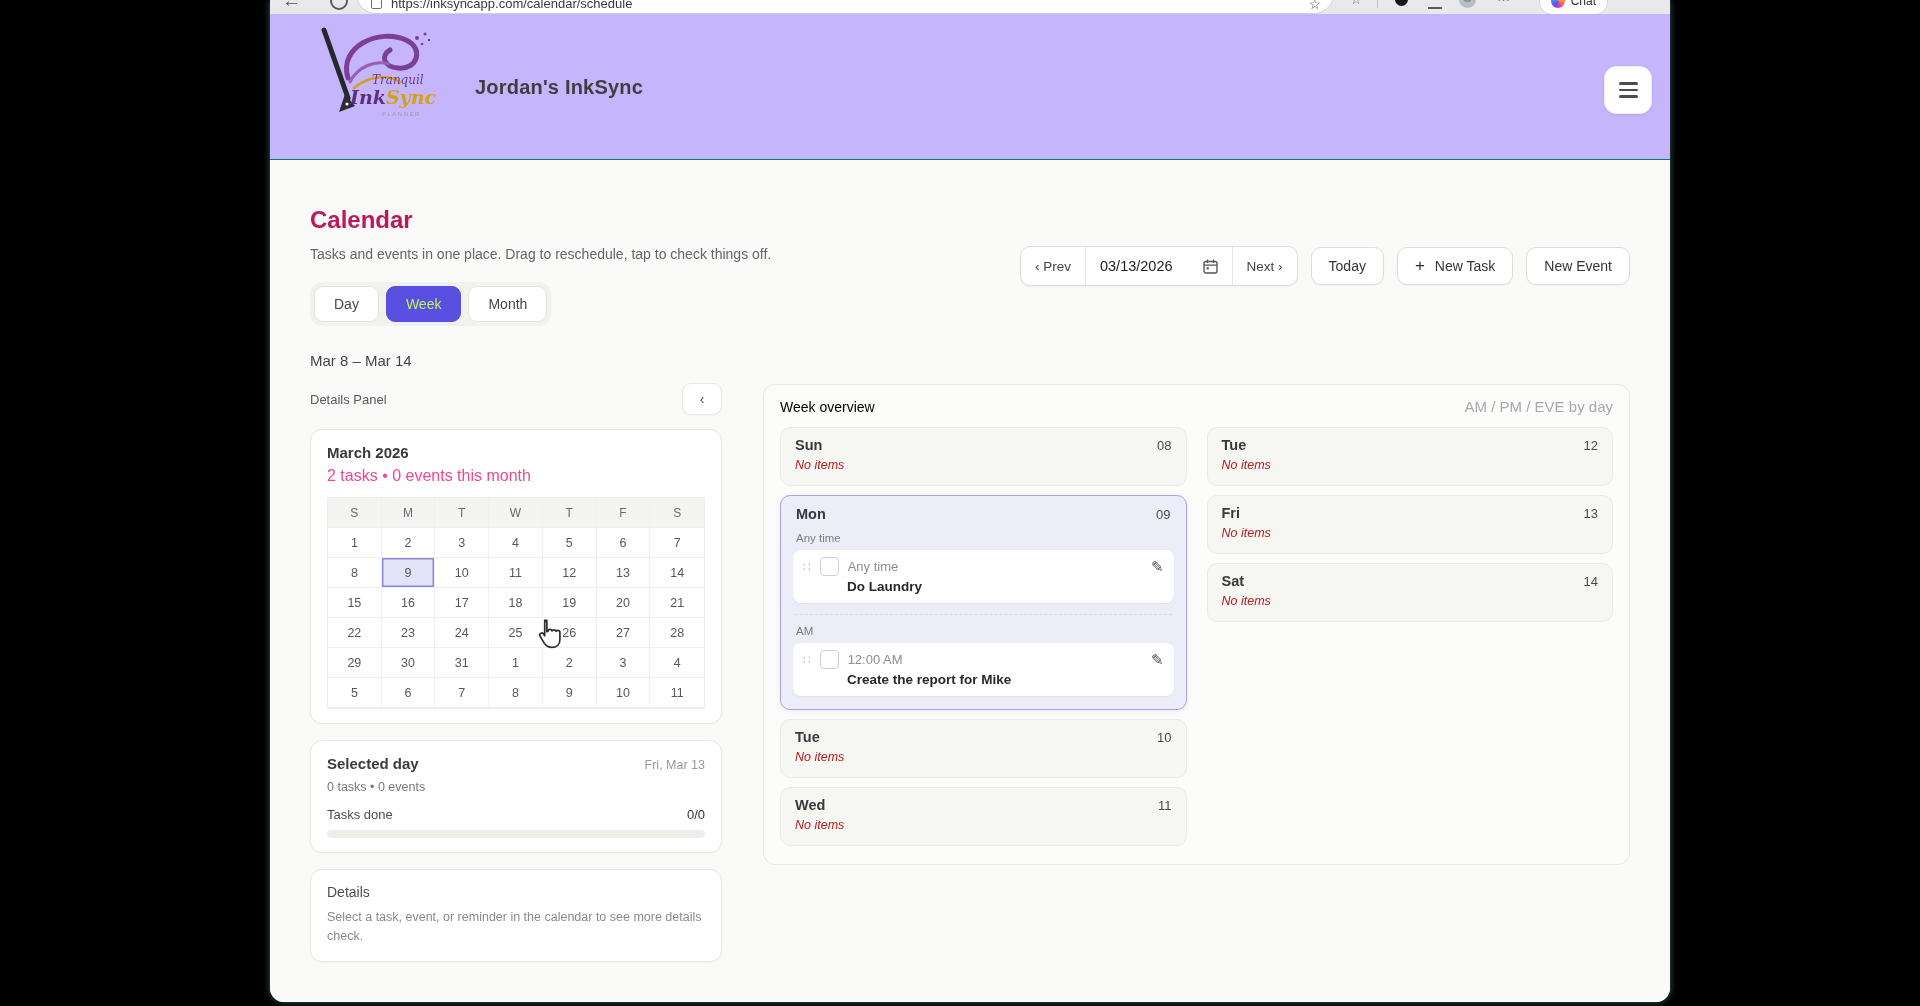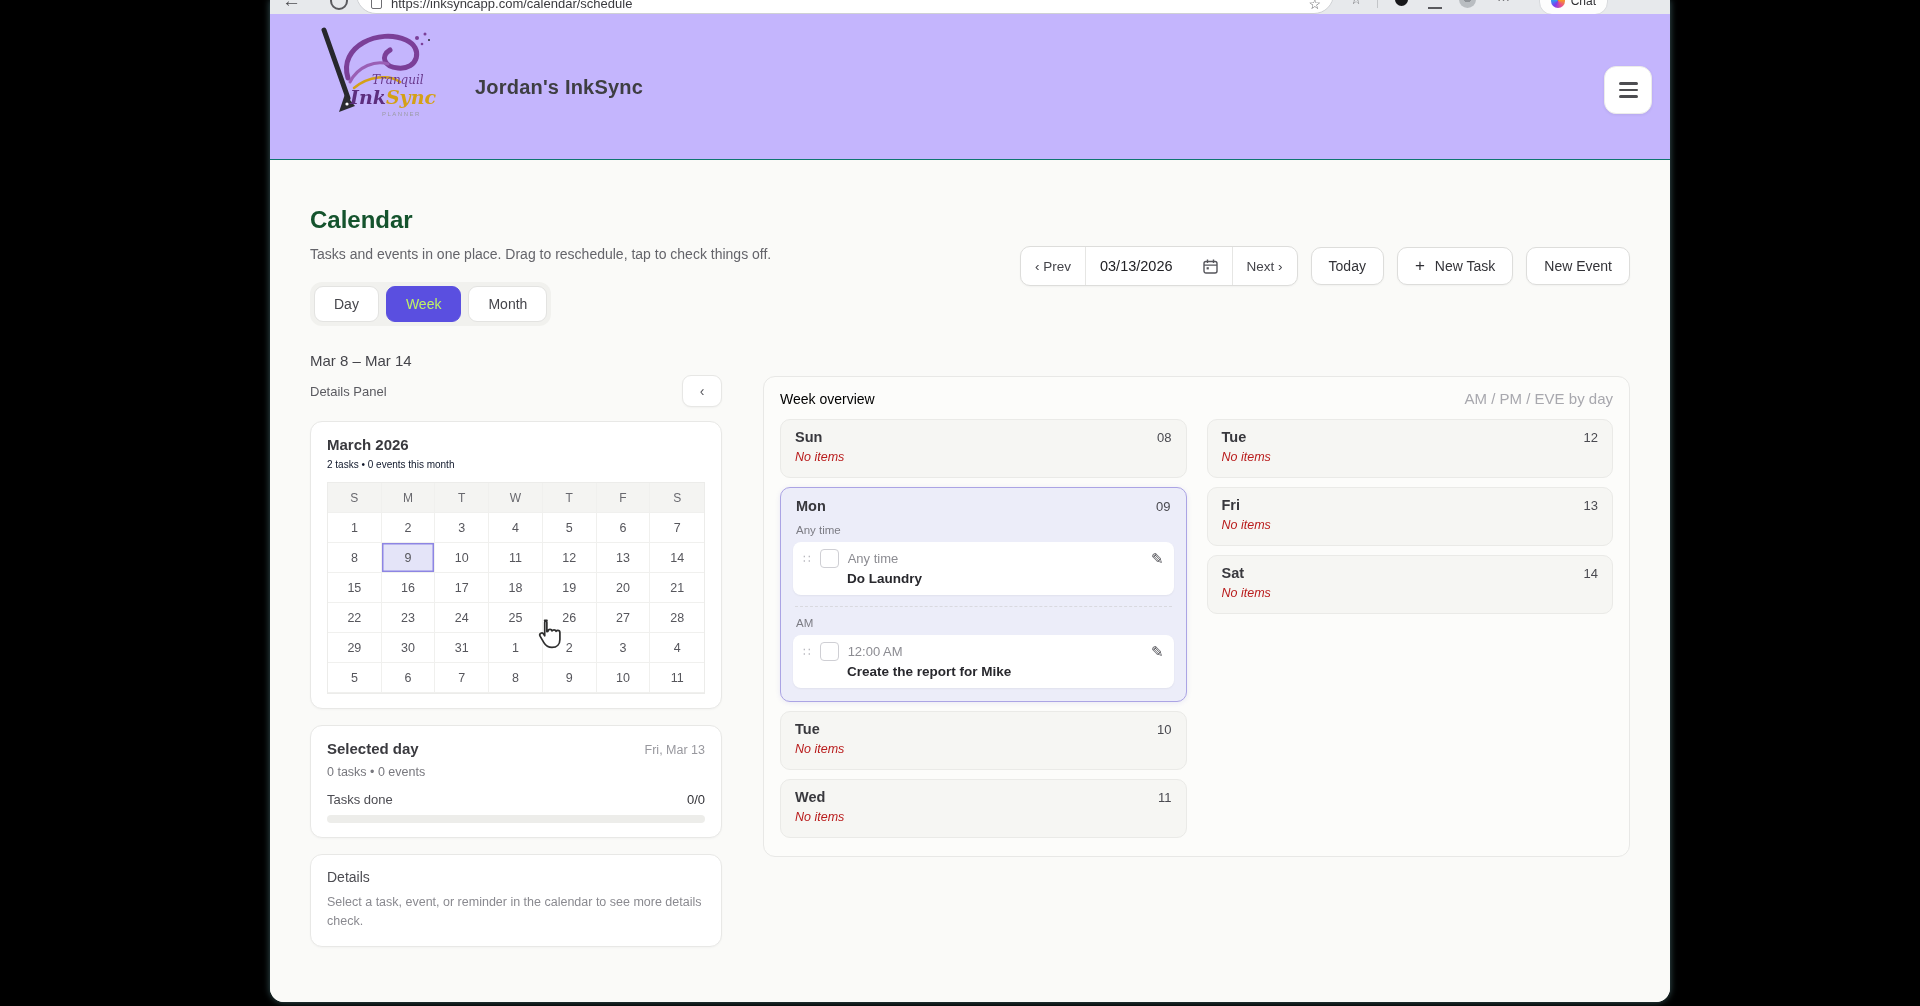--- a/index.html
+++ b/index.html
@@ -33,47 +33,47 @@
   .bs-chat-label{font-size:12px;color:#2f2f33;}
   
   .app-header{position:absolute;left:0;top:14px;right:0;height:145px;background:#c4b5fd;border-bottom:6px solid #0f766e;}
   .logo{position:absolute;left:44px;top:12px;width:122px;height:104px;}
   .app-title{position:absolute;left:205px;top:62px;font-size:20px;font-weight:600;color:#3e3e42;letter-spacing:.2px;}
   .hamburger{position:absolute;right:18px;top:52px;width:46px;height:46px;border-radius:12px;border:1px solid #ececea;
     background:#fff;box-shadow:0 1px 3px rgba(0,0,0,.07);display:flex;flex-direction:column;justify-content:center;align-items:center;gap:4px;cursor:pointer;}
   .hamburger i{display:block;width:19px;height:2.5px;background:#4d4d51;border-radius:2px;}
   
   .content{position:absolute;left:0;top:160px;right:0;bottom:0;background:#fafaf8;padding:0 40px;box-sizing:border-box;}
-  .page-title{margin:0;padding-top:46px;font-size:24px;font-weight:700;color:#14532d;}
+  .page-title{margin:0;padding-top:46px;font-size:24px;font-weight:700;color:#be185d;}
   .page-subtitle{margin-top:12px;font-size:14px;color:#64646a;}
   .toolbar{position:absolute;top:87px;right:40px;display:flex;gap:13px;align-items:center;height:38px;}
   .btn{height:38px;display:flex;align-items:center;background:#fff;border:1px solid #dddddb;border-radius:10px;
     font-size:14px;color:#333338;padding:0 17px;box-shadow:0 1px 2px rgba(0,0,0,.04);cursor:pointer;white-space:nowrap;}
   .nav-group{display:flex;height:38px;background:#fff;border:1px solid #dddddb;border-radius:10px;overflow:hidden;
     box-shadow:0 1px 2px rgba(0,0,0,.04);}
   .nav-seg{display:flex;align-items:center;padding:0 14px;font-size:13.5px;color:#44444a;cursor:pointer;}
   .nav-date{display:flex;align-items:center;gap:30px;padding:0 14px;font-size:14.5px;color:#222226;
     border-left:1px solid #e6e6e4;border-right:1px solid #e6e6e4;cursor:pointer;}
   .plus-glyph{font-size:17px;margin-right:10px;color:#2e2e33;}
   .view-toggle{margin-top:20px;display:inline-flex;gap:7px;background:#f1f1ee;border:1px solid #ececе9;border-radius:12px;padding:4px;}
   .toggle-btn{height:34px;padding:0 19px;display:flex;align-items:center;border-radius:9px;background:#fff;
     border:1px solid #e3e3e1;font-size:14px;color:#45454b;cursor:pointer;}
   .toggle-btn.active{background:var(--accent,#5a4fe0);border-color:var(--accent,#5a4fe0);color:#bef264;font-weight:500;}
   .range-label{margin-top:26px;font-size:15px;color:#45454b;}
   
-  .main-row{margin-top:7px;display:flex;gap:41px;align-items:flex-start;}
+  .main-row{margin-top:15px;display:flex;gap:41px;align-items:flex-start;}
   .left-col{width:412px;flex:none;}
   .left-head{display:flex;justify-content:space-between;align-items:center;height:30px;}
   .left-head-label{font-size:13px;color:#5a5a60;}
   .collapse-btn{width:38px;height:30px;background:#fff;border:1px solid #e7e7e5;border-radius:9px;color:#55555b;
     font-size:14px;display:flex;align-items:center;justify-content:center;box-shadow:0 1px 2px rgba(0,0,0,.04);cursor:pointer;}
   .card{background:#fff;border:1px solid #e8e8e6;border-radius:12px;padding:14px 16px;box-shadow:0 1px 2px rgba(0,0,0,.03);box-sizing:border-box;}
   .mini-card{margin-top:15px;}
   .mini-title{font-size:15px;font-weight:600;color:#39393e;}
-  .mini-summary{margin-top:6px;font-size:10px;color:#0f172a;}
+  .mini-summary{margin-top:6px;font-size:16px;color:#ec4899;}
   .mini-grid{margin-top:12px;border:1px solid #ececea;display:grid;grid-template-columns:repeat(7,1fr);}
   .mini-grid .cell{height:29px;display:flex;align-items:center;justify-content:center;font-size:12.5px;color:#56565c;
     border-right:1px solid #f0f0ee;border-bottom:1px solid #f0f0ee;background:#fff;cursor:pointer;}
   .mini-grid .cell:nth-child(7n){border-right:none;}
   .mini-grid .cell.wd{background:#f4f4f2;color:#68686e;font-size:12px;cursor:default;}
   .mini-grid .cell.sel{background:var(--selected-day-bg,#e4e4f8);box-shadow:inset 0 0 0 1.5px var(--selected-day-border,#8d85e3);}
   .sel-card{margin-top:16px;}
   .sel-head{display:flex;justify-content:space-between;align-items:baseline;}
   .sel-title{font-size:15px;font-weight:600;color:#3a3a3f;}
   .sel-date{font-size:12.5px;color:#98989e;}

